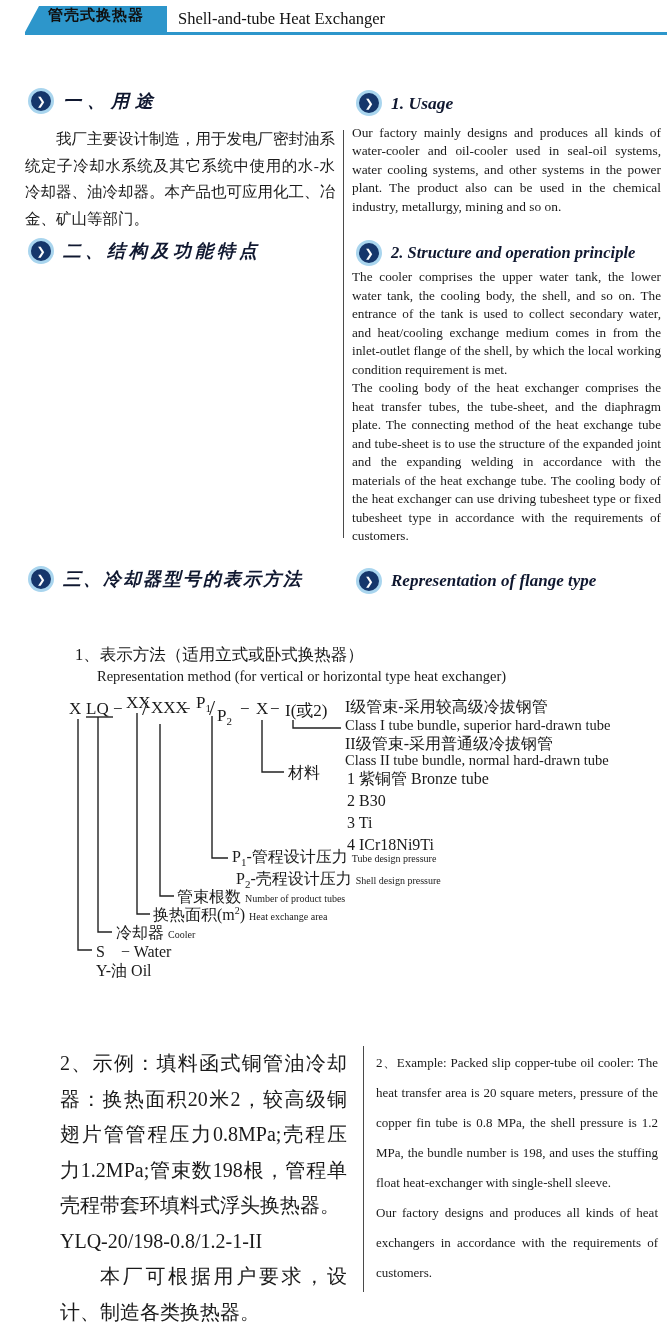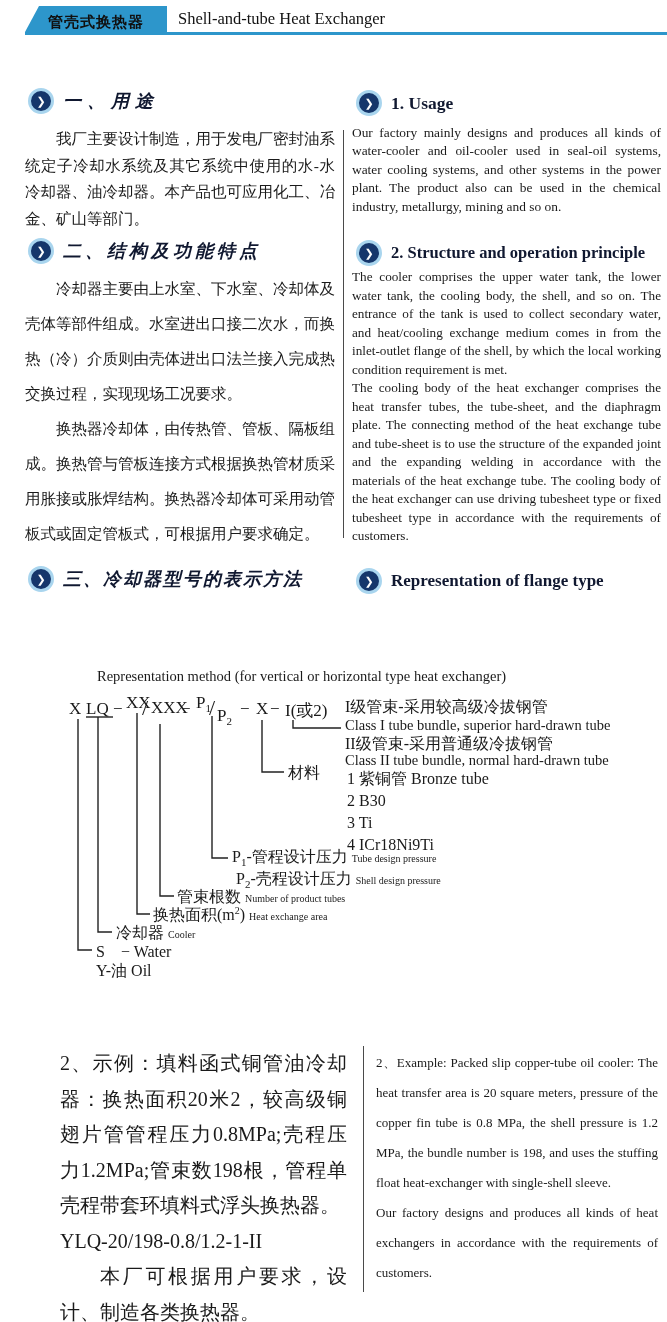--- a/index.html
+++ b/index.html
@@ -4,34 +4,34 @@
 <style>
   html,body{margin:0;padding:0;background:#e8e8e8;}
   .page{
     position:relative;width:667px;height:1322px;margin:0 auto;background:#ffffff;
     font-family:"Liberation Serif","DejaVu Serif",serif;color:#1a1a1a;overflow:hidden;
   }
   
   .hdr-bar{
     position:absolute;left:25px;top:6px;width:142px;height:26px;background:#2D96CB;
     clip-path:polygon(14px 0,100% 0,100% 100%,0 100%);
-    display:flex;align-items:flex-end;justify-content:center;
+    display:flex;align-items:flex-start;justify-content:center;
   }
   .hdr-bar span{font-weight:bold;font-size:15px;color:#101010;letter-spacing:1px;}
   .hdr-en{position:absolute;left:178px;top:9px;font-size:16.5px;color:#111;}
   .hdr-rule{position:absolute;left:25px;top:32px;width:642px;height:3px;background:#2D96CB;}
   
   .sec-h{position:absolute;display:flex;align-items:center;gap:9px;white-space:nowrap;}
   .icon{
     width:20px;height:20px;border-radius:50%;background:#15366B;border:3px solid #A9D5EE;
     display:flex;align-items:center;justify-content:center;color:#fff;font-size:11px;
     font-weight:bold;font-family:"DejaVu Sans",sans-serif;flex:0 0 auto;
   }
   .h-cn{font-weight:bold;font-style:italic;font-size:18px;color:#101830;letter-spacing:4px;}
-  .h-en{font-weight:bold;font-size:16.5px;color:#101830;}
+  .h-en{font-weight:bold;font-style:italic;font-size:16.5px;color:#101830;}
   
   .para{position:absolute;text-align:justify;}
   .cn1{left:25px;top:126px;width:310px;font-size:15.5px;line-height:26.5px;}
   .cn2{left:25px;top:271px;width:310px;font-size:15.5px;line-height:35px;}
   .en1{left:352px;top:124px;width:309px;font-size:13.4px;line-height:18.4px;}
   .en2{left:352px;top:268px;width:309px;font-size:13.2px;line-height:18.5px;}
   .para p{margin:0;text-indent:2em;}
   .en1 p,.en2 p{text-indent:0;}
   .vrule{position:absolute;width:1px;background:#4a4a4a;}
   
@@ -83,24 +83,20 @@
 
   <div class="sec-h" style="left:28px;top:238px;">
     <span class="icon">❯</span>
     <span class="h-cn">二、结构及功能特点</span>
   </div>
   <div class="sec-h" style="left:356px;top:240px;">
     <span class="icon">❯</span>
     <span class="h-en">2. Structure and operation principle</span>
   </div>
 
-  <div class="para cn2">
-    <p>冷却器主要由上水室、下水室、冷却体及壳体等部件组成。水室进出口接二次水，而换热（冷）介质则由壳体进出口法兰接入完成热交换过程，实现现场工况要求。</p>
-    <p>换热器冷却体，由传热管、管板、隔板组成。换热管与管板连接方式根据换热管材质采用胀接或胀焊结构。换热器冷却体可采用动管板式或固定管板式，可根据用户要求确定。</p>
-  </div>
   <div class="para en2">
     <p>The cooler comprises the upper water tank, the lower water tank, the cooling body, the shell, and so on. The entrance of the tank is used to collect secondary water, and heat/cooling exchange medium comes in from the inlet-outlet flange of the shell, by which the local working condition requirement is met.</p>
     <p>The cooling body of the heat exchanger comprises the heat transfer tubes, the tube-sheet, and the diaphragm plate. The connecting method of the heat exchange tube and tube-sheet is to use the structure of the expanded joint and the expanding welding in accordance with the materials of the heat exchange tube. The cooling body of the heat exchanger can use driving tubesheet type or fixed tubesheet type in accordance with the requirements of customers.</p>
   </div>
 
   <div class="sec-h" style="left:28px;top:566px;">
     <span class="icon">❯</span>
     <span class="h-cn" style="letter-spacing:2px;">三、冷却器型号的表示方法</span>
   </div>
   <div class="sec-h" style="left:356px;top:568px;">
@@ -116,20 +112,21 @@
         <path d="M78 83 V314 H92"></path>
         <path d="M98 81 V296 H112"></path>
         <path d="M137 77 V278 H150"></path>
         <path d="M160 88 V260 H174"></path>
         <path d="M212 80 V222 H228"></path>
         <path d="M262 84 V136 H284"></path>
         <path d="M293 84 V92 H341"></path>
       </g>
     </svg>
 
+    <div class="dlab" style="left:75px;top:8px;font-size:16.5px;">1、表示方法（适用立式或卧式换热器）</div>
     <div class="dlab" style="left:97px;top:32px;font-size:14.5px;">Representation method (for vertical or horizontal type heat exchanger)</div>
 
     <span class="ftok" style="left:69px;top:63px;">X</span>
     <span class="ftok" style="left:86px;top:63px;">LQ</span>
     <span class="ftok" style="left:113px;top:63px;">−</span>
     <span class="ftok" style="left:126px;top:57px;">XX</span>
     <span class="ftok fslash" style="left:142px;top:59px;">/</span>
     <span class="ftok" style="left:151px;top:62px;">XXX</span>
     <span class="ftok" style="left:181px;top:63px;">−</span>
     <span class="ftok" style="left:196px;top:57px;"><span>P</span><sub>1</sub></span>

